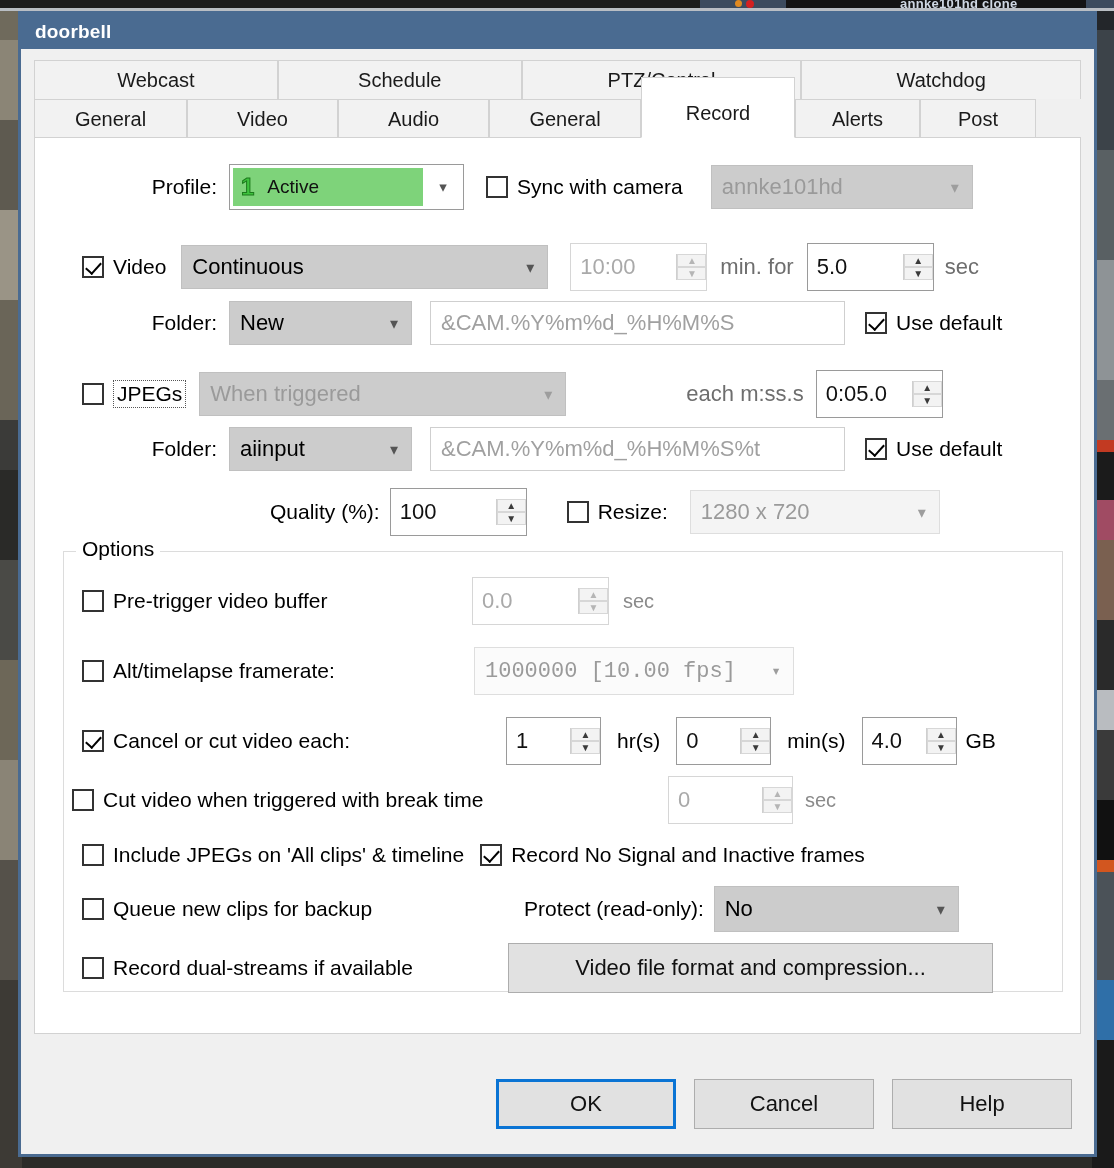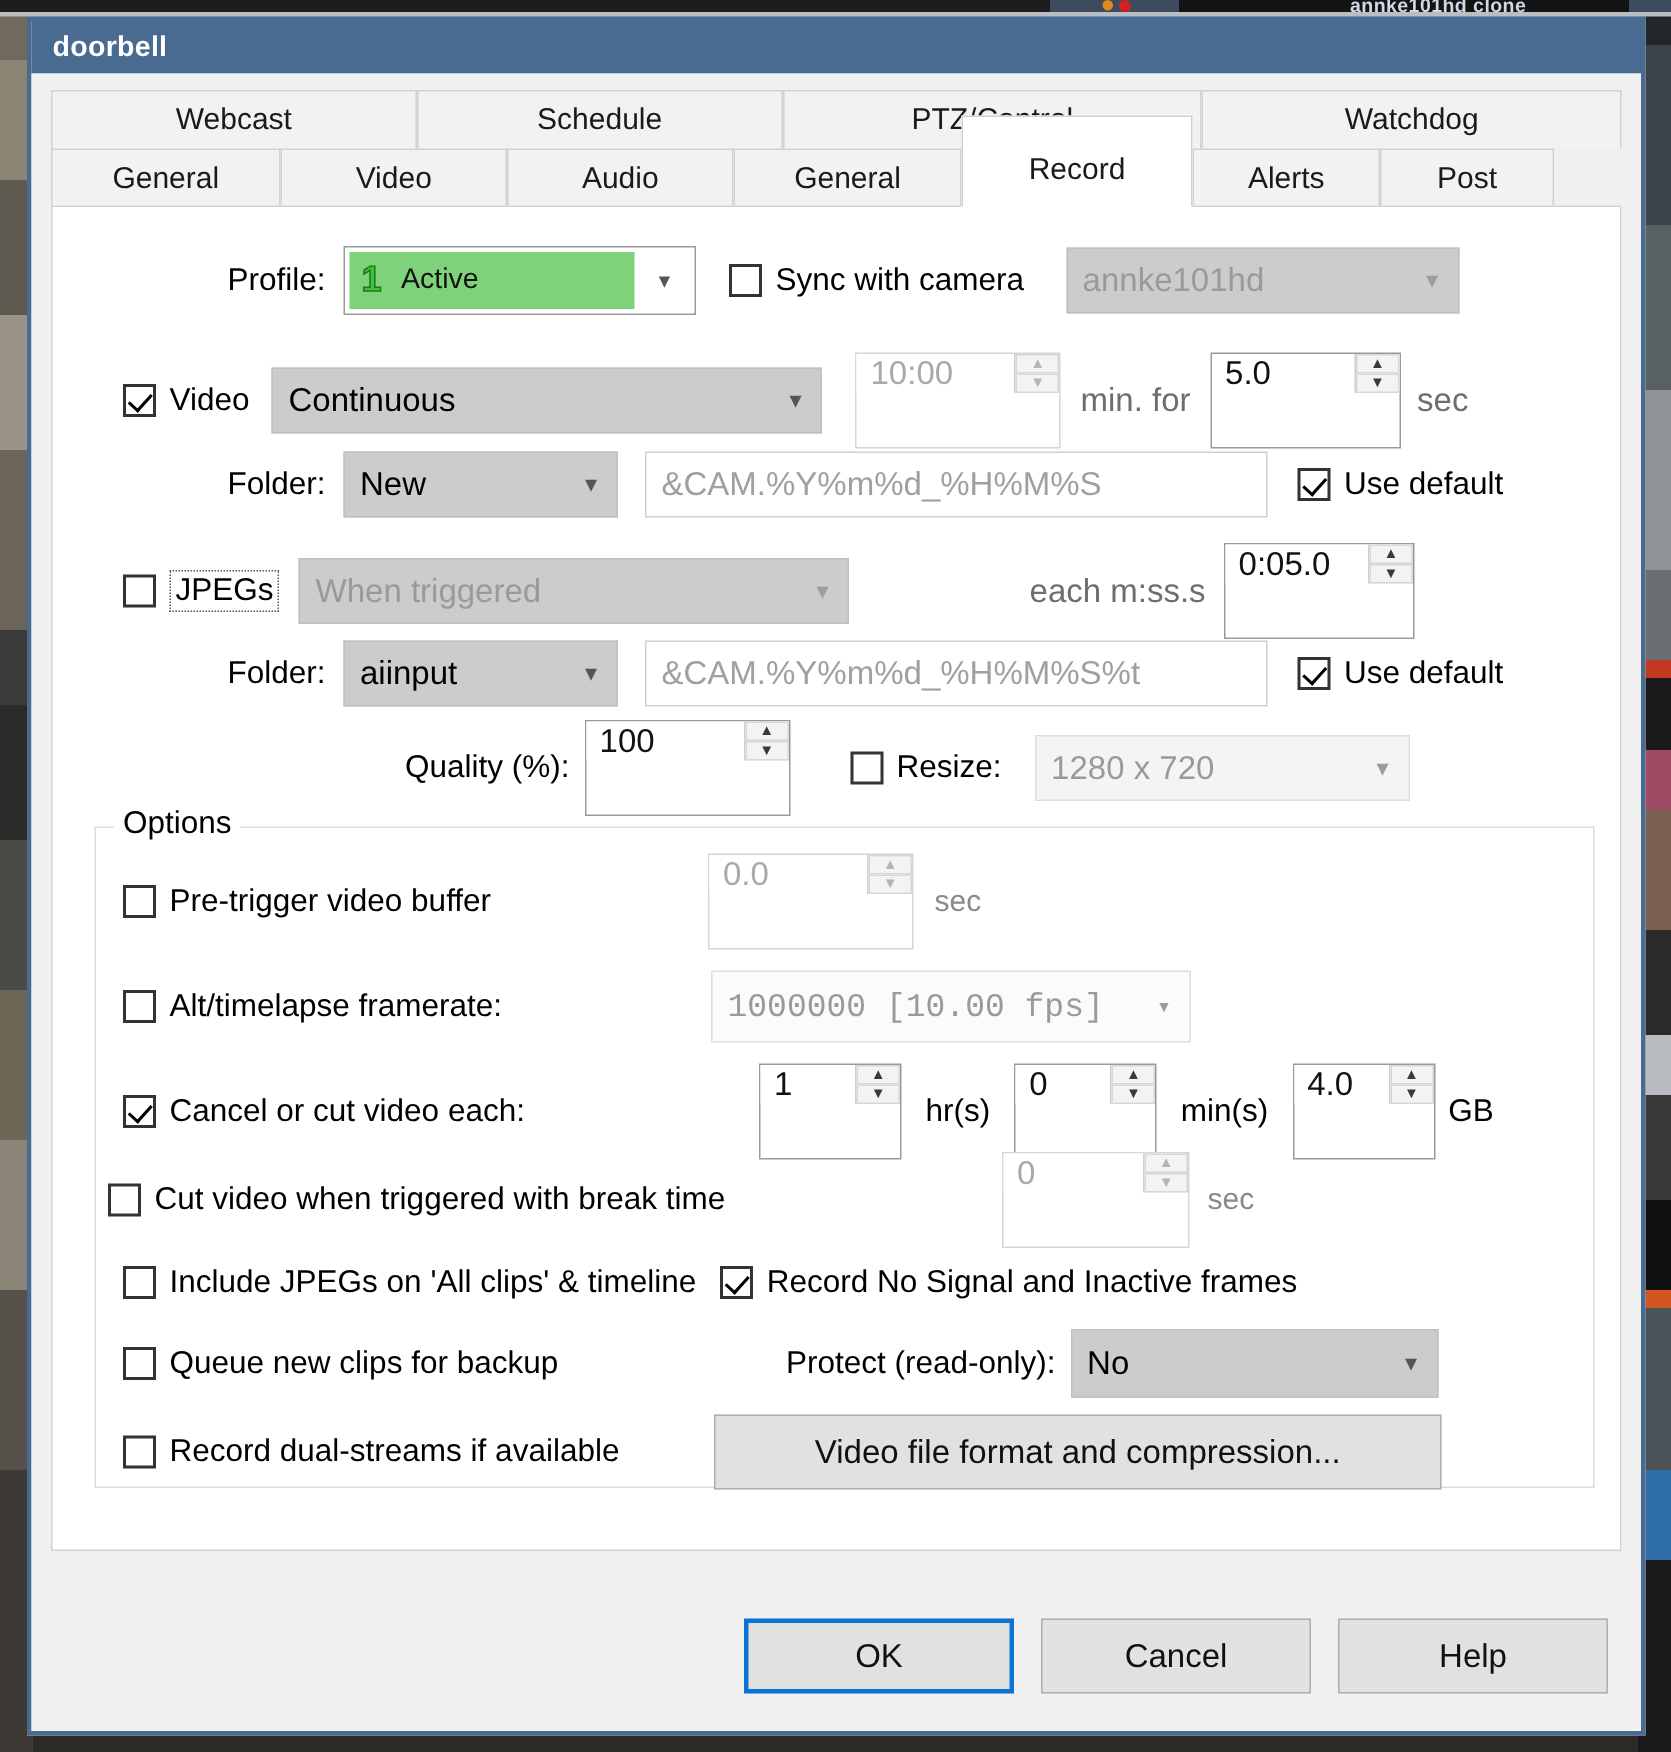--- a/index.html
+++ b/index.html
@@ -137,22 +137,22 @@
   }
   .combo.disabled .arrow { color:#9d9d9d; }
 
   .txt {
     background:#ffffff; border:1px solid #cfcfcf;
     height:44px; display:flex; align-items:center;
     padding:0 10px; font-size:22px; color:#a0a0a0;
   }
 
   .spin {
-    display:flex; height:64px; border:1px solid #9a9a9a; background:#fff;
-    align-items:flex-start;
+    display:flex; height:48px; border:1px solid #9a9a9a; background:#fff;
+    align-items:center;
   }
   .spin.disabled { border-color:#d6d6d6; }
   .spin .val {
     flex:1 1 auto; display:flex; align-items:center; padding-left:9px;
     font-size:22px; color:#111; background:#fff;
   }
   .spin.disabled .val { color:#a9a9a9; }
   .spin .btns {
     width:30px; display:flex; flex-direction:column; border-left:1px solid #cfcfcf;
     background:#efefef;
@@ -439,21 +439,21 @@
             <span class="lbl">Queue new clips for backup</span>
           </label>
           <span class="lbl">Protect (read-only):</span>
           <div class="combo" style="margin-left:10px; width:245px; height:46px;">
             <span>No</span>
             <span class="arrow">▾</span>
           </div>
         </div>
 
         <div class="row" style="left:18px; top:392px; width:980px; height:48px;">
-          <label class="cb-wrap" style="width:394px;">
+          <label class="cb-wrap" style="width:426px;">
             <span class="cb"></span>
             <span class="lbl">Record dual-streams if available</span>
           </label>
           <div class="btn" style="width:485px; height:50px;">
             <span>Video file format and compression...</span>
           </div>
         </div>
 
       </div>
 

